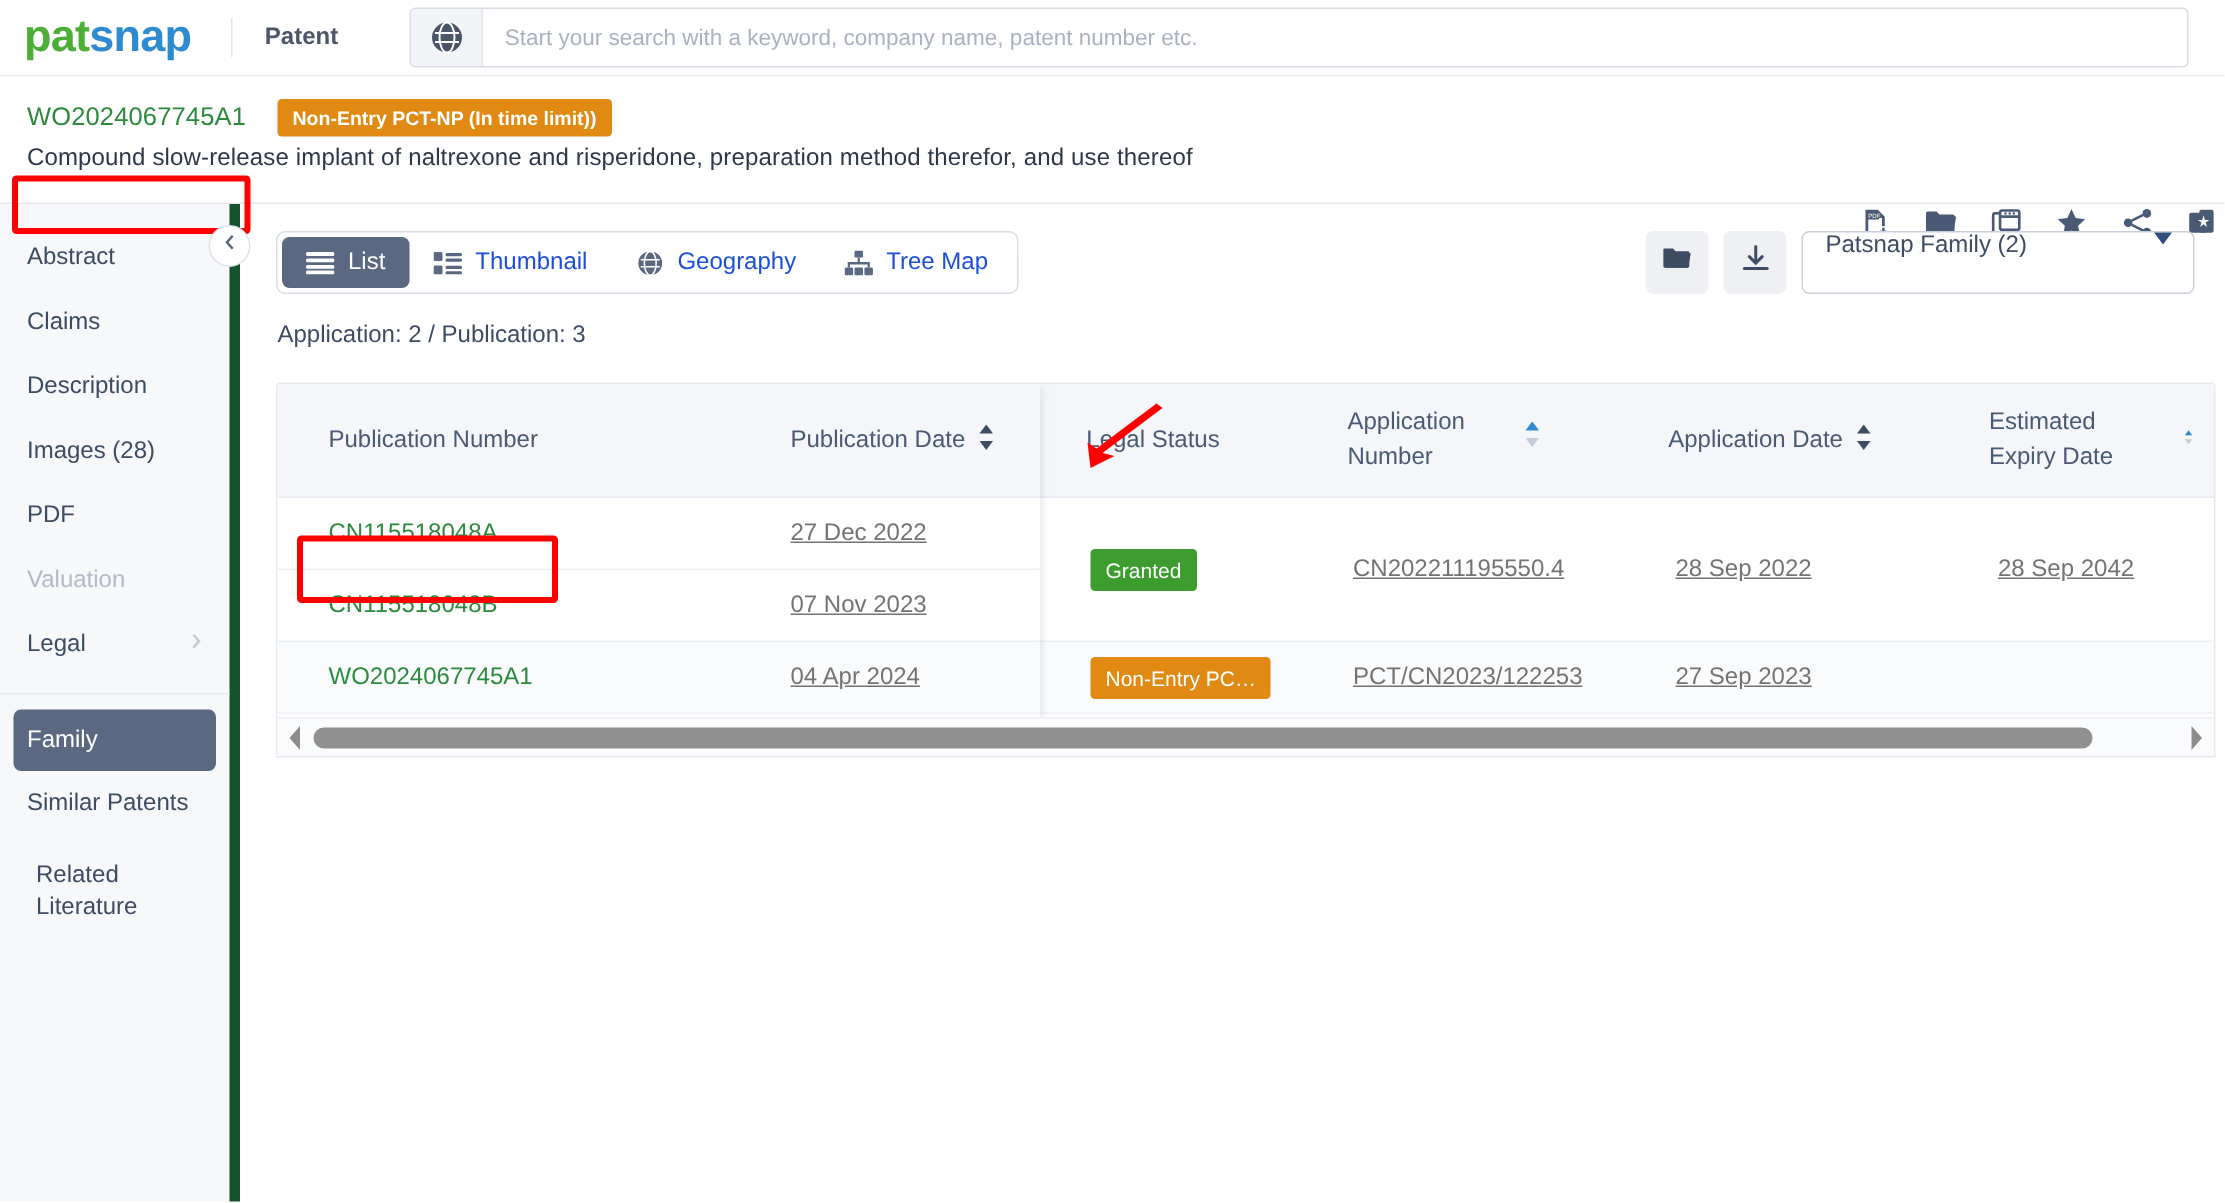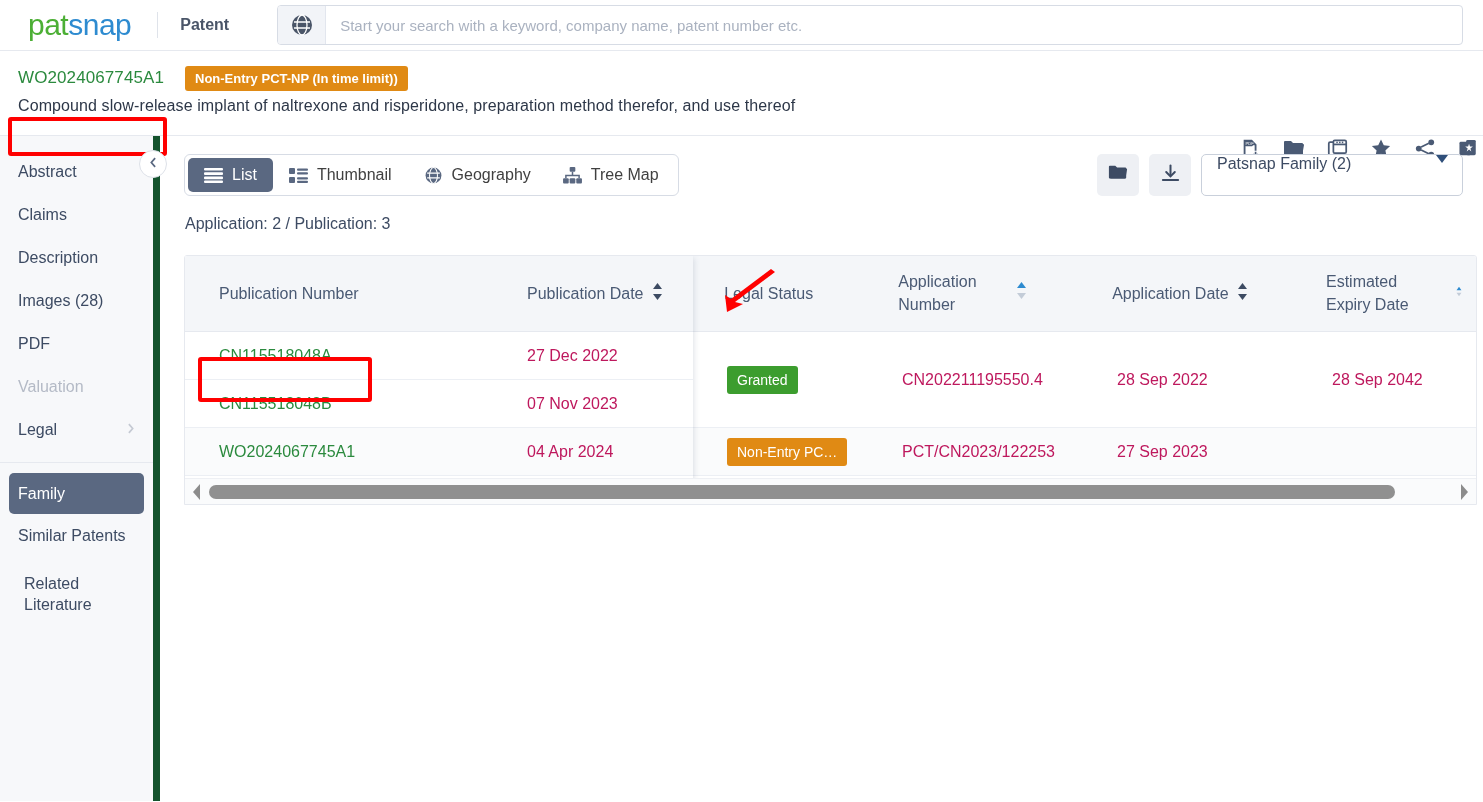--- a/index.html
+++ b/index.html
@@ -10,21 +10,21 @@
     overflow: hidden;
     color: #3d4b63;
   }
 
   
   .topbar {
     height: 51px; display: flex; align-items: center;
     border-bottom: 1px solid #e6e9ef; background: #fff;
     position: relative;
   }
-  .logo { margin-left: 28px; font-size: 30px; font-weight: 400; letter-spacing: -0.5px; line-height: 1; }
+  .logo { margin-left: 16px; font-size: 30px; font-weight: 700; letter-spacing: -0.5px; line-height: 1; }
   .logo .g { color: #4caf35; }
   .logo .b { color: #2e8bd0; }
   .topbar-div { width: 1px; height: 26px; background: #dfe3ea; margin: 0 22px 0 26px; }
   .topbar-patent { font-size: 16px; font-weight: 700; color: #4a5568; }
   .searchwrap {
     display: flex; align-items: center; margin-left: 48px;
     height: 40px; width: 1186px;
     border: 1px solid #d7dce5; border-radius: 4px; overflow: hidden; background: #fff;
   }
   .search-globe {
@@ -104,21 +104,21 @@
   .main { flex: 1; padding: 18px 0 0 24px; position: relative; overflow: hidden; }
 
   .toolbar-row { display: flex; align-items: center; height: 42px; }
   .viewtabs {
     display: flex; align-items: center; height: 42px;
     border: 1px solid #d7dce5; border-radius: 6px; background: #fff; padding: 3px;
   }
   .vtab {
     display: flex; align-items: center; gap: 9px; height: 34px;
     padding: 0 16px; border-radius: 5px; font-size: 16px;
-    color: #404040; cursor: pointer; white-space: nowrap;
+    color: #1d4ed8; cursor: pointer; white-space: nowrap;
   }
   .vtab.active { background: #5a6881; color: #fff; }
   .vtab svg { display: block; }
 
   .toolbar-right {
     position: absolute; right: 20px; top: 18px;
     display: flex; align-items: center; gap: 10px;
   }
   .icon-btn {
     width: 42px; height: 42px; border-radius: 5px; background: #eef0f4;
@@ -150,21 +150,21 @@
     height: 100%; padding-left: 34px;
   }
   .th.wrap2 { line-height: 1.38; }
   .th span.lbl { display: block; }
   .sorticon { display: inline-block; flex: none; }
 
   .trow { display: flex; border-bottom: 1px solid #eceff4; }
   .trow.shaded { background: #fafbfc; }
   .cell { font-size: 16px; padding-left: 34px; display: flex; align-items: center; }
   .cell.green a { color: #2b8a3e; text-decoration: none; }
-  .cell.dark { color: #be185d; }
+  .cell.dark { color: #737373; text-decoration: underline; }
 
   
   .frozen {
     position: absolute; left: 0; top: 0; width: 508px; height: 100%;
     background: transparent; z-index: 4; pointer-events: none;
     box-shadow: 3px 0 6px -2px rgba(80,95,120,.18);
   }
   .frozen-inner { pointer-events: auto; height: 100%; background: #fff; }
   .fz-head { height: 76px; background: #f4f6f9; border-bottom: 1px solid #e6e9ef; display: flex; align-items: center; }
   .fz-row { height: 48px; display: flex; align-items: center; border-bottom: 1px solid #eceff4; background: #fff; }

